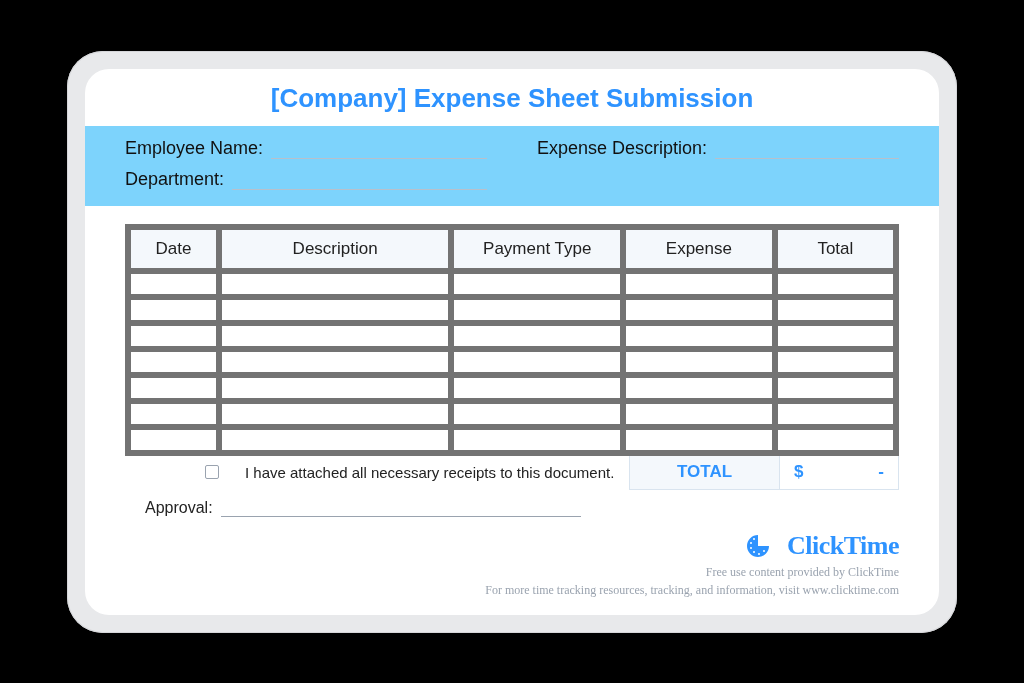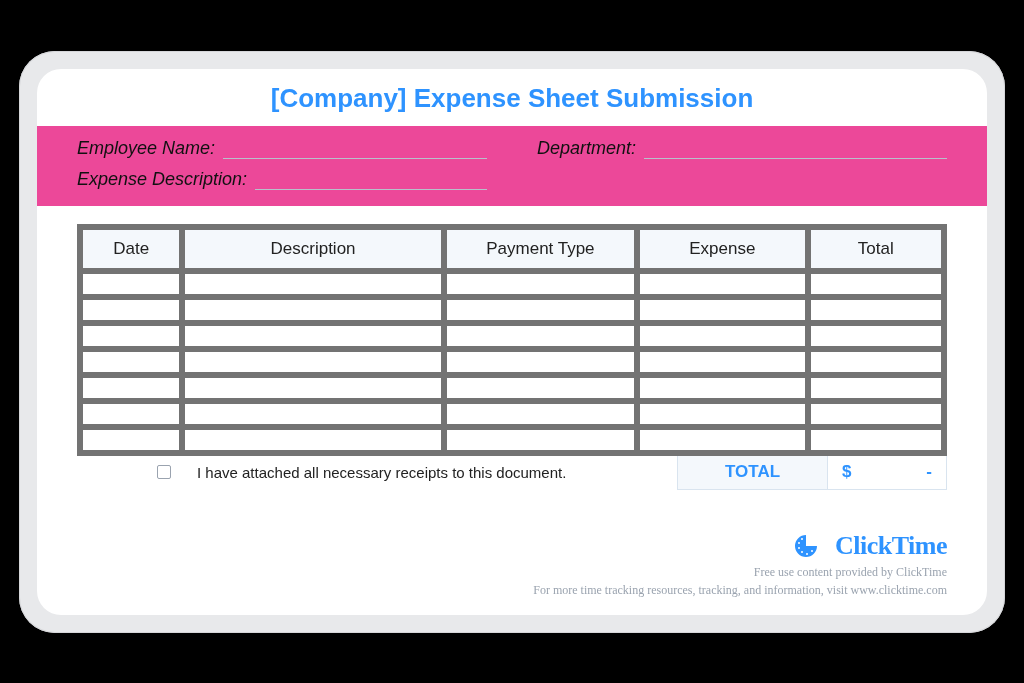--- a/index.html
+++ b/index.html
@@ -7,21 +7,21 @@
     width: 1024px;
     height: 683px;
     background: #000;
     font-family: -apple-system, BlinkMacSystemFont, "Segoe UI", Arial, sans-serif;
     display: flex;
     align-items: center;
     justify-content: center;
     overflow: hidden;
   }
   .outer-frame {
-    width: 986px;
+    width: 890px;
     height: 582px;
     background: #e8e9eb;
     border-radius: 36px;
     padding: 18px;
     box-shadow: inset 0 0 0 1px #d5d6d9;
   }
   .sheet {
     width: 100%;
     height: 100%;
     background: #fff;
@@ -31,27 +31,26 @@
     padding-top: 14px;
   }
   .title {
     text-align: center;
     color: #2e93ff;
     font-size: 26px;
     font-weight: 600;
     margin-bottom: 12px;
   }
   .info-block {
-    background: #ec4899;
+    background: #7dd3fc;
     padding: 12px 40px 16px 40px;
     display: grid;
     grid-template-columns: 1fr 1fr;
     column-gap: 50px;
     row-gap: 10px;
-    font-style: italic;
   }
   .field {
     display: flex;
     align-items: flex-end;
     gap: 8px;
     font-size: 18px;
     color: #111;
   }
   .field-line {
     flex: 1;
@@ -169,25 +168,25 @@
   <div class="sheet">
 
     <div class="title">[Company] Expense Sheet Submission</div>
 
     <div class="info-block">
       <div class="field">
         <span>Employee Name:</span>
         <span class="field-line"></span>
       </div>
       <div class="field">
-        <span>Department:</span>
+        <span>Expense Description:</span>
         <span class="field-line"></span>
       </div>
       <div class="field">
-        <span>Expense Description:</span>
+        <span>Department:</span>
         <span class="field-line"></span>
       </div>
     </div>
 
     <div class="table-wrap">
       <table class="expense">
         <colgroup>
           <col class="col-date">
             <col class="col-desc">
             <col class="col-pay">
@@ -263,20 +262,24 @@
         <span>$</span>
         <span>-</span>
       </div>
     </div>
 
     <div class="receipt-row">
       <span class="chk"></span>
       <span>I have attached all necessary receipts to this document.</span>
     </div>
 
+    <div class="approval-row">
+      <span>Approval:</span>
+      <span class="aline"></span>
+    </div>
 
     <div class="logo-block">
       <span class="logo-icon">
         <svg viewBox="0 0 26 26" width="26" height="26">
           <path d="M13 2 A11 11 0 1 0 24 13 L13 13 Z" fill="#2e93ff"></path>
           <circle cx="9" cy="6" r="1" fill="#fff"></circle>
           <circle cx="6" cy="10" r="1" fill="#fff"></circle>
           <circle cx="6" cy="15" r="1" fill="#fff"></circle>
           <circle cx="9" cy="19" r="1" fill="#fff"></circle>
           <circle cx="14" cy="21" r="1" fill="#fff"></circle>

